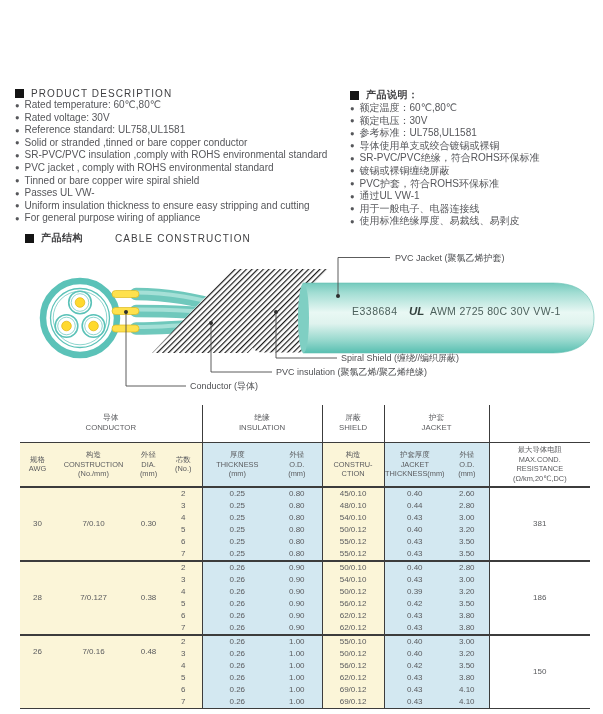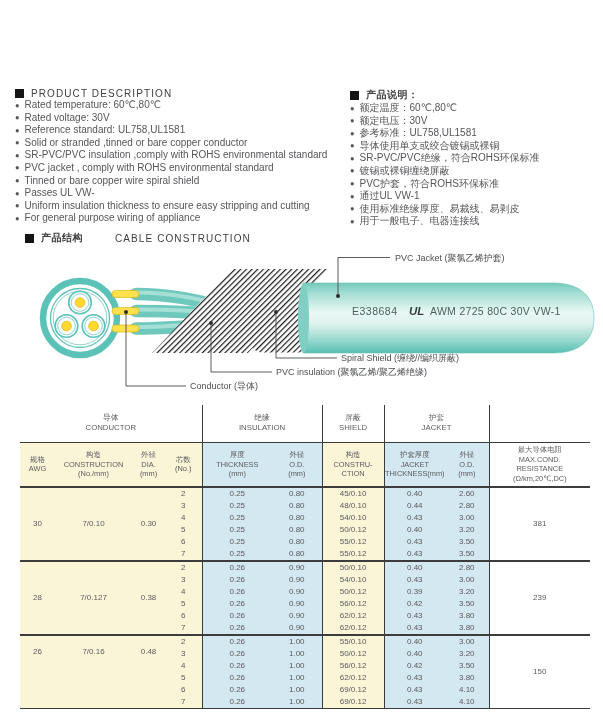--- a/index.html
+++ b/index.html
@@ -70,22 +70,22 @@
   </div>
   <ul class="bullets">
     <li>额定温度：60℃,80℃</li>
     <li>额定电压：30V</li>
     <li>参考标准：UL758,UL1581</li>
     <li>导体使用单支或绞合镀锡或裸铜</li>
     <li>SR-PVC/PVC绝缘，符合ROHS环保标准</li>
     <li>镀锡或裸铜缠绕屏蔽</li>
     <li>PVC护套，符合ROHS环保标准</li>
     <li>通过UL VW-1</li>
+    <li>用于一般电子、电器连接线</li>
     <li>使用标准绝缘厚度、易裁线、易剥皮</li>
-    <li>用于一般电子、电器连接线</li>
   </ul>
 </div>
 
 <div id="construction-head" class="section-head">
   <span class="sq"></span>
   <span class="head-text-cn">产品结构</span>
   <span class="gap"></span>
   <span class="head-text">CABLE CONSTRUCTION</span>
 </div>
 
@@ -287,21 +287,21 @@
     <tr class="block-start pad-top">
       <td class="y" rowspan="6">28</td>
       <td class="y" rowspan="6">7/0.127</td>
       <td class="y" rowspan="6">0.38</td>
       <td class="y gb">2</td>
       <td class="b">0.26</td>
       <td class="b gb">0.90</td>
       <td class="y gb">50/0.10</td>
       <td class="b">0.40</td>
       <td class="b gb">2.80</td>
-      <td class="w" rowspan="6">239</td>
+      <td class="w" rowspan="6">186</td>
     </tr>
     <tr>
       <td class="y gb">3</td>
       <td class="b">0.26</td>
       <td class="b gb">0.90</td>
       <td class="y gb">54/0.10</td>
       <td class="b">0.43</td>
       <td class="b gb">3.00</td>
     </tr>
     <tr>

